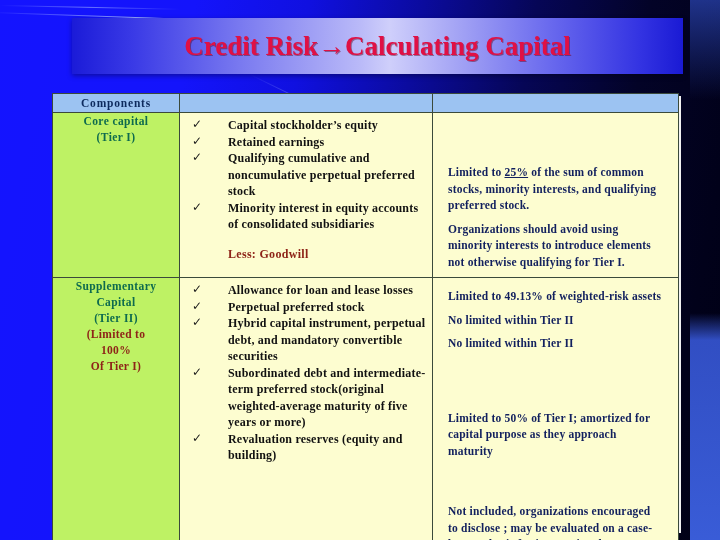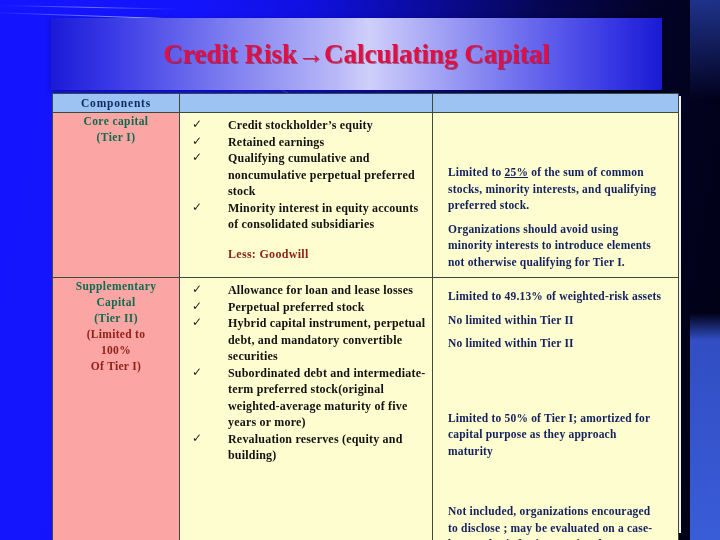--- a/index.html
+++ b/index.html
@@ -62,24 +62,24 @@
     right: 0;
     top: 0;
     width: 30px;
     height: 100px;
     background: linear-gradient(to bottom, rgba(55,90,225,0.55), rgba(20,30,120,0.0));
   }
 
   
   #title-banner {
     position: absolute;
-    left: 51px;
+    left: 72px;
     top: 18px;
     width: 611px;
-    height: 72px;
+    height: 56px;
     background: linear-gradient(to right,
         #1b1bd8 0%,
         #3a3ae6 10%,
         #7b7bf0 28%,
         #b9b9f8 47%,
         #cfcffb 52%,
         #a8a8f5 62%,
         #6a6aee 78%,
         #3333e2 93%,
         #1a1ad4 100%);
@@ -138,21 +138,21 @@
     font-weight: bold;
     font-size: 11.5px;
     color: #0d2a5e;
     letter-spacing: 0.8px;
     text-align: center;
     line-height: 16px;
   }
 
   
   td.c-label {
-    background: #fca5a5;
+    background: #bef264;
     text-align: center;
     vertical-align: middle;
   }
   td.c-items, td.c-limit {
     background: #fdfdd0;
   }
 
   .label-main {
     font-family: "Liberation Serif", serif;
     font-weight: bold;
@@ -259,21 +259,21 @@
       <tbody>
 
         <tr>
           <td class="c-label">
             <div class="label-main">Core capital</div>
             <div class="label-main">(Tier I)</div>
           </td>
 
           <td class="c-items">
             <ul class="bullets">
-              <li><span class="chk">✓</span><span>Credit stockholder’s equity</span></li>
+              <li><span class="chk">✓</span><span>Capital stockholder’s equity</span></li>
               <li><span class="chk">✓</span><span>Retained earnings</span></li>
               <li><span class="chk">✓</span><span>Qualifying cumulative and noncumulative perpetual preferred stock</span></li>
               <li><span class="chk">✓</span><span>Minority interest in equity accounts of consolidated subsidiaries</span></li>
             </ul>
             <div class="goodwill">Less: Goodwill</div>
           </td>
 
           <td class="c-limit">
             <div class="limit-block pad-top-r1">
               <p class="limit-p"><span id="r0l0">Limited to <span class="u">25%</span> of the sum of common stocks, minority interests, and qualifying preferred stock.</span></p>

